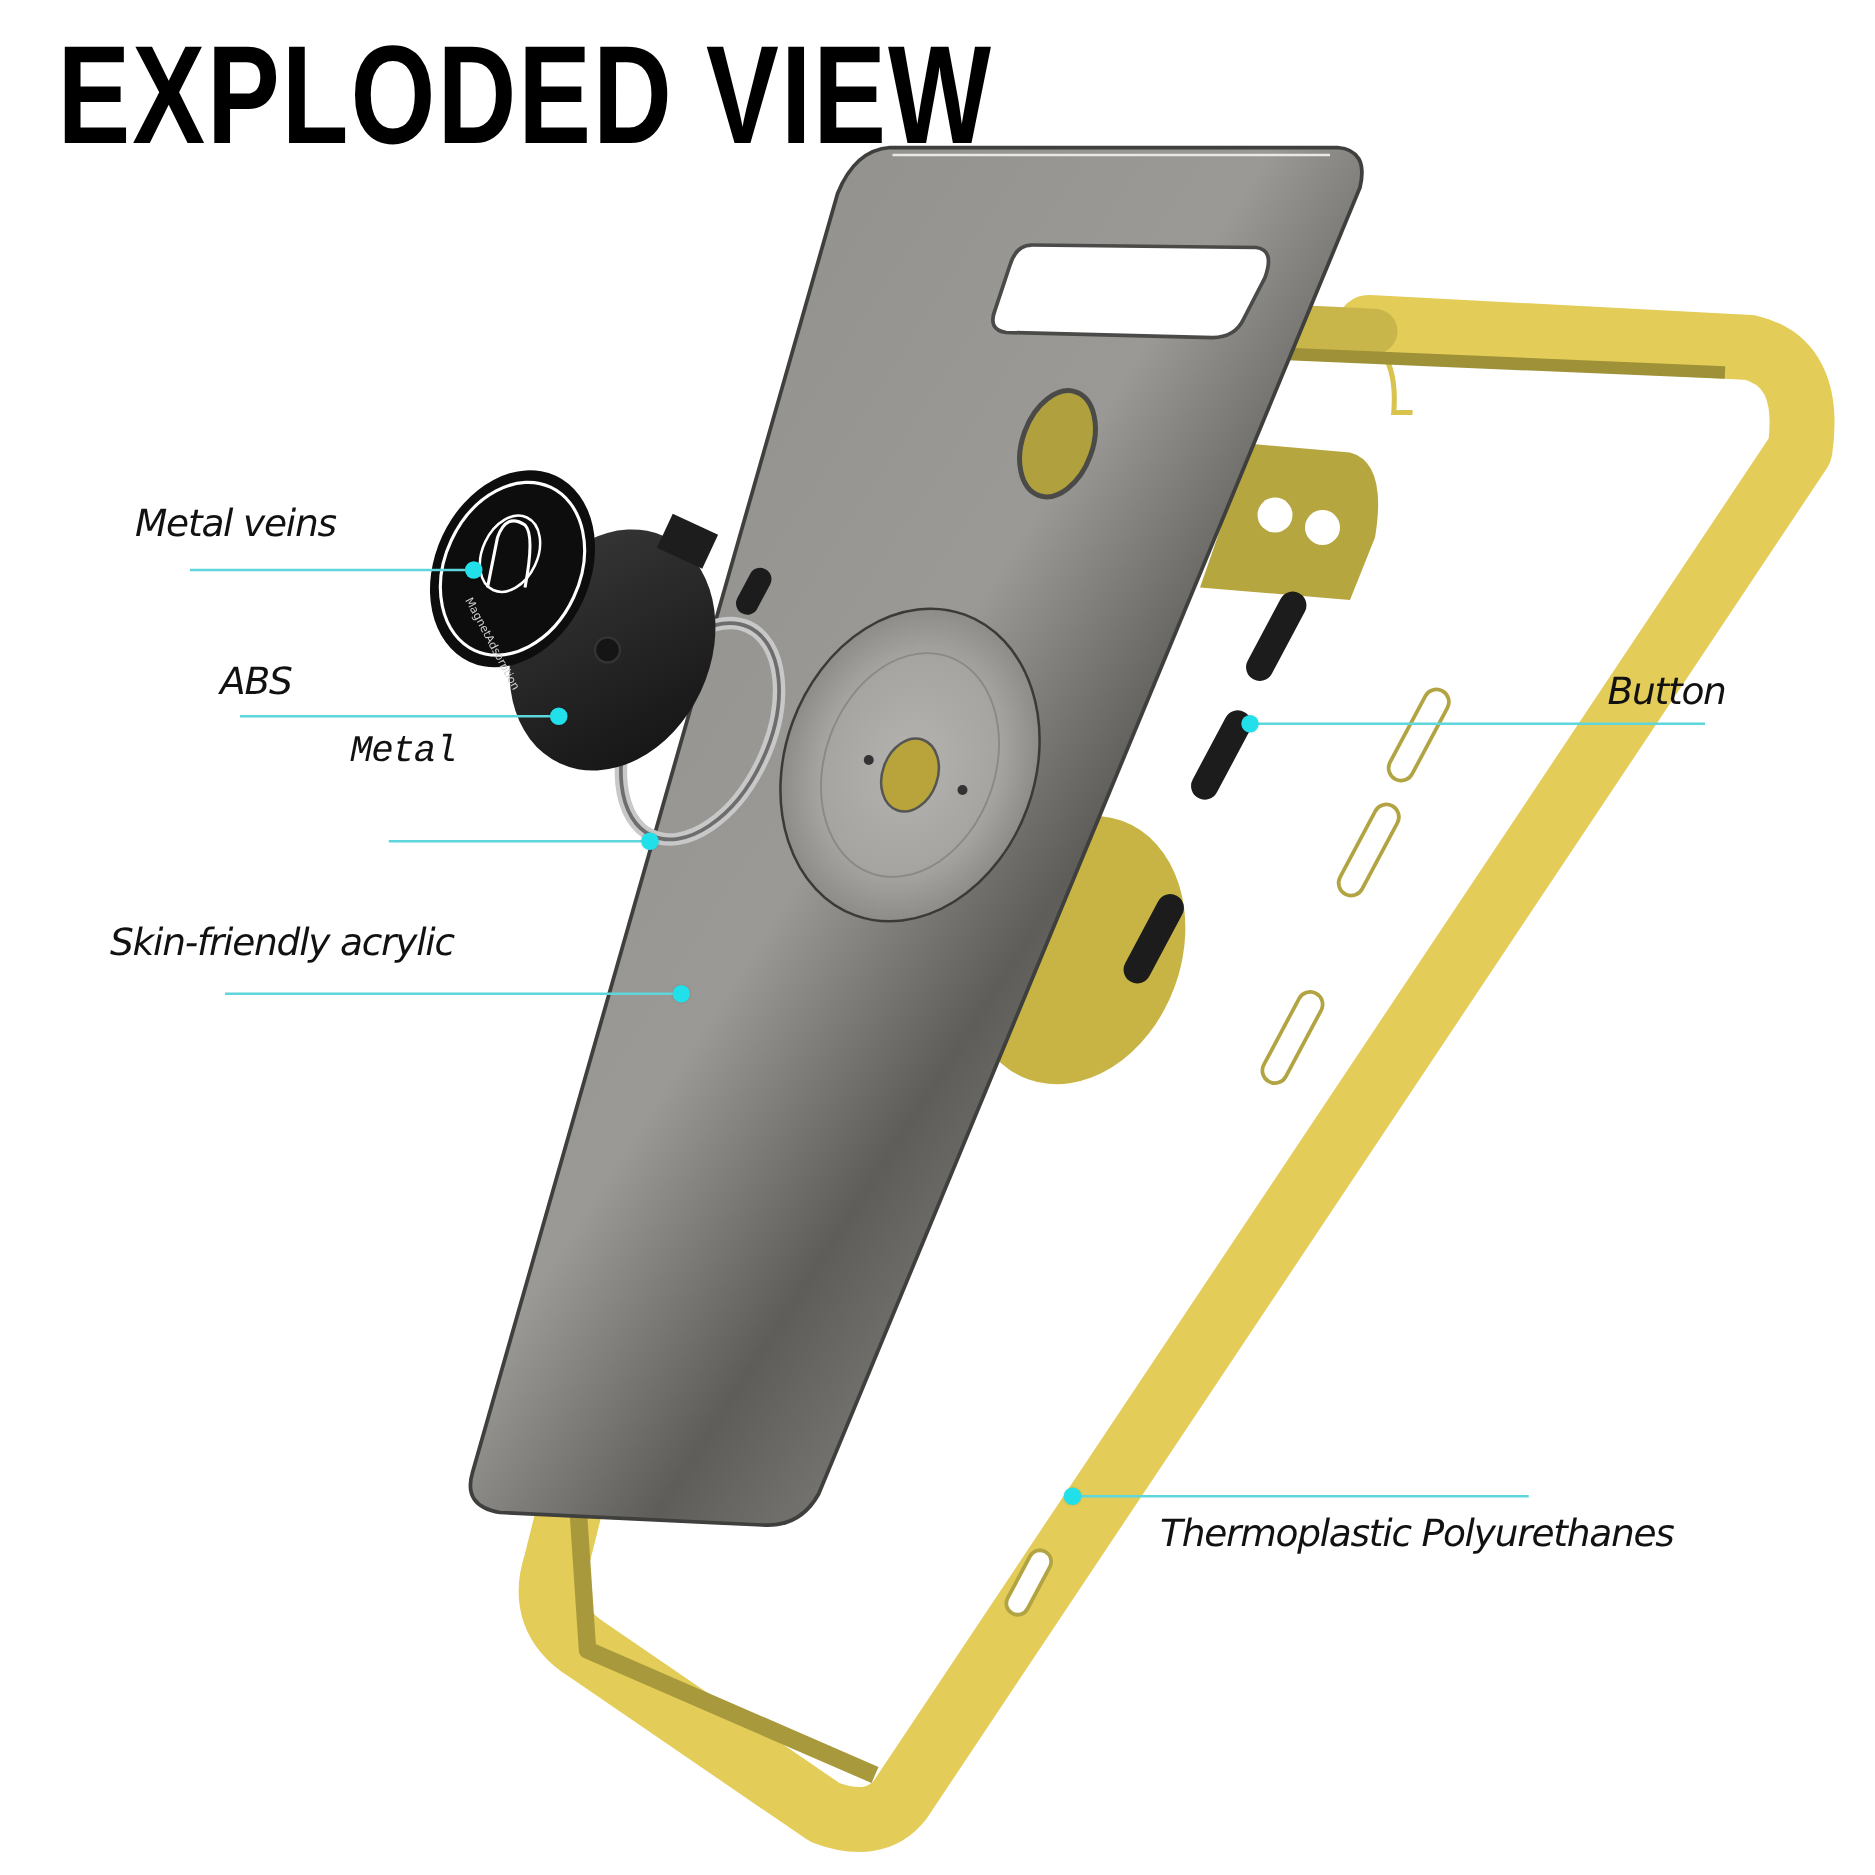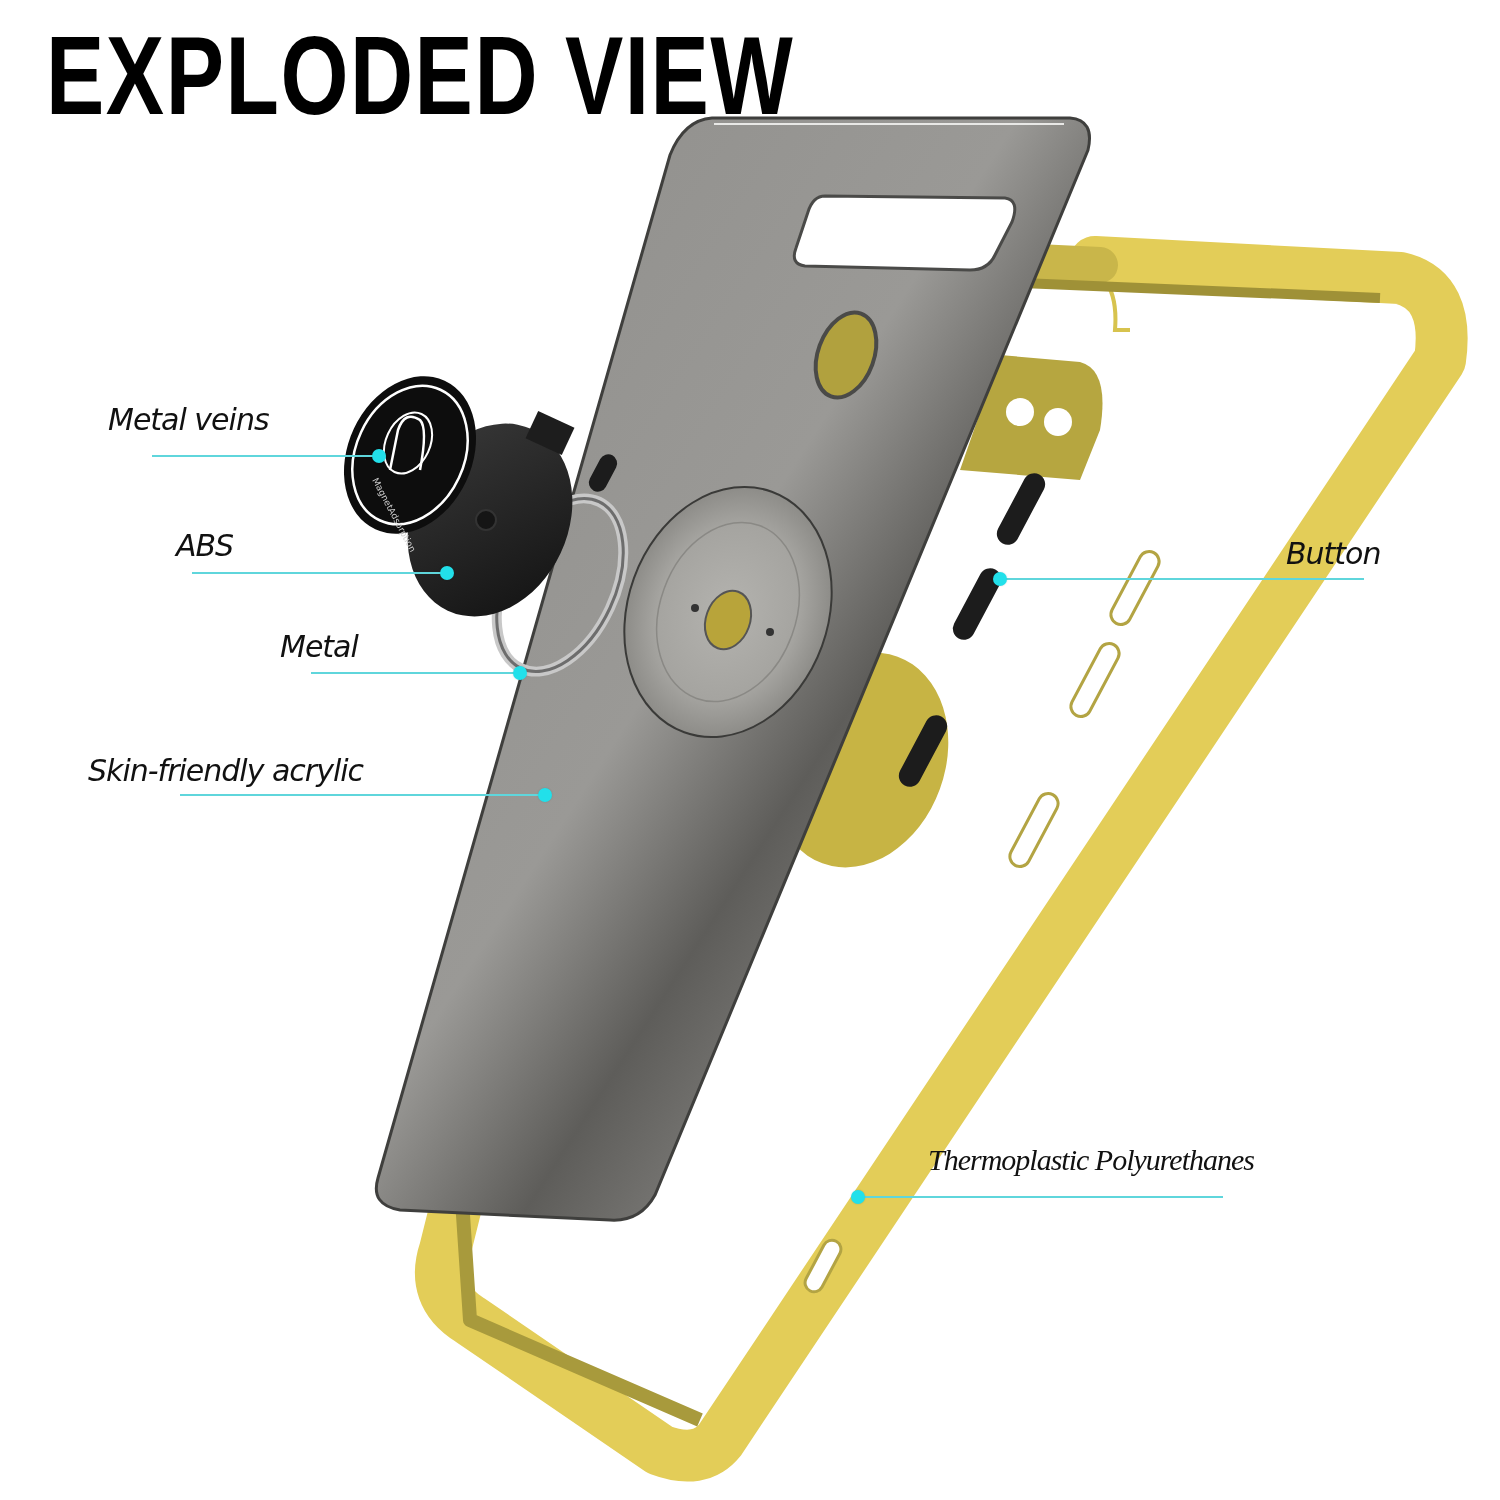--- a/index.html
+++ b/index.html
@@ -108,27 +108,27 @@
 </svg>
 
 <div class="label" style="left:108px; top:398px;">Metal veins</div>
 <div class="leader" style="left:152px; top:455px; width:226px;"></div>
 <div class="dot" style="left:379px; top:456px;"></div>
 
 <div class="label" style="left:176px; top:524px;">ABS</div>
 <div class="leader" style="left:192px; top:572px; width:254px;"></div>
 <div class="dot" style="left:447px; top:573px;"></div>
 
-<div class="label" style="left:280px; top:625px;">Metal</div>
+<div class="label" style="left:280px; top:580px;font-family:Liberation Mono, monospace;">Metal</div>
 <div class="leader" style="left:311px; top:672px; width:208px;"></div>
 <div class="dot" style="left:520px; top:673px;"></div>
 
-<div class="label" style="left:88px; top:733px;margin-top:16px;">Skin-friendly acrylic</div>
+<div class="label" style="left:88px; top:733px;">Skin-friendly acrylic</div>
 <div class="leader" style="left:180px; top:794px; width:364px;"></div>
 <div class="dot" style="left:545px; top:795px;"></div>
 
 <div class="label" style="left:1286px; top:520px;margin-top:12px;">Button</div>
 <div class="leader" style="left:1000px; top:578px; width:364px;"></div>
 <div class="dot" style="left:1000px; top:579px;"></div>
 
-<div class="label" style="left:928px; top:1138px;font-family:Liberation Serif, serif;">Thermoplastic Polyurethanes</div>
+<div class="label" style="left:928px; top:1206px;">Thermoplastic Polyurethanes</div>
 <div class="leader" style="left:858px; top:1196px; width:365px;"></div>
 <div class="dot" style="left:858px; top:1197px;"></div>
 
 </body></html>

